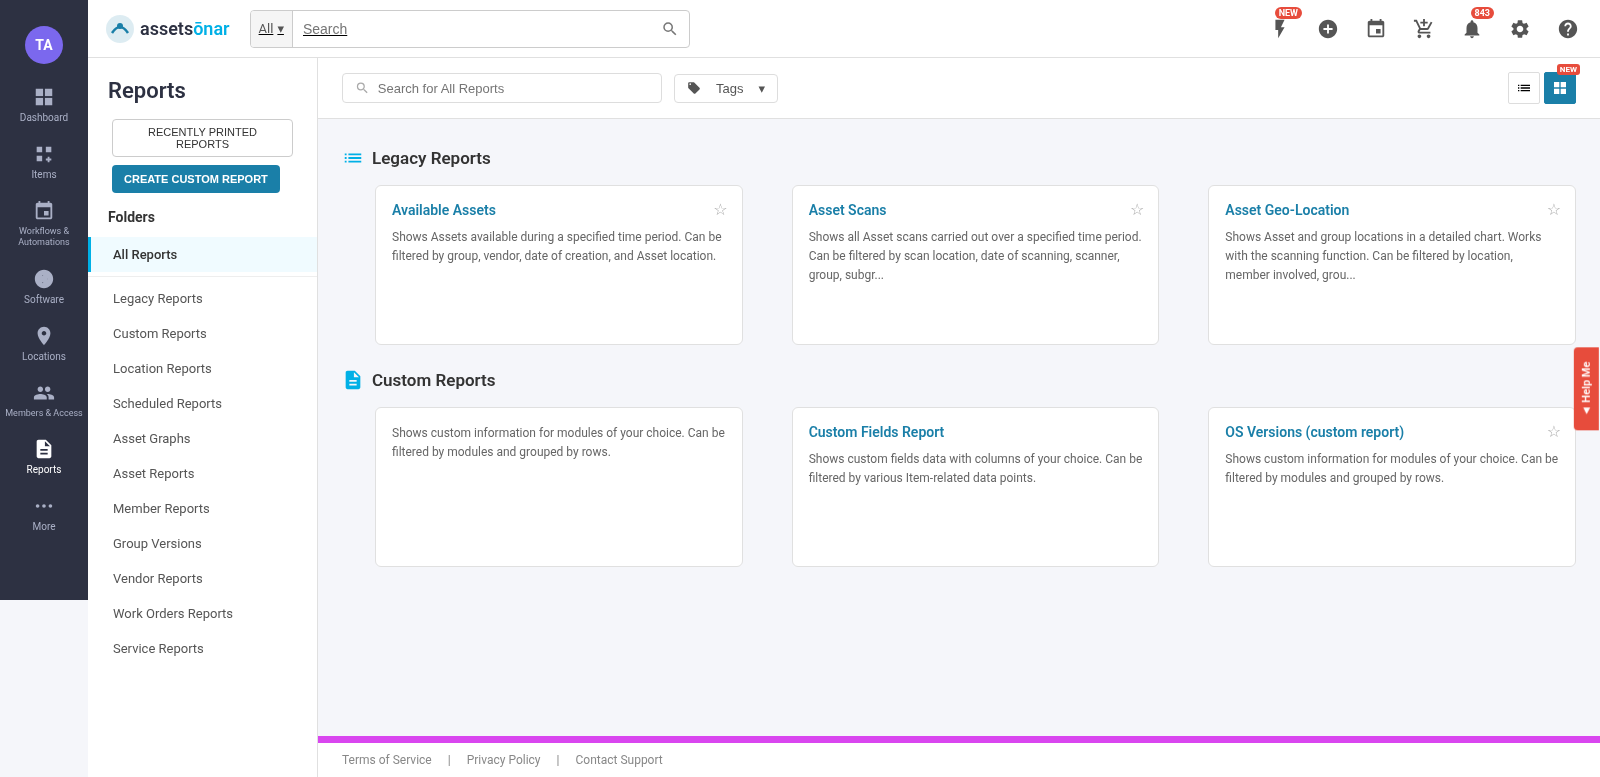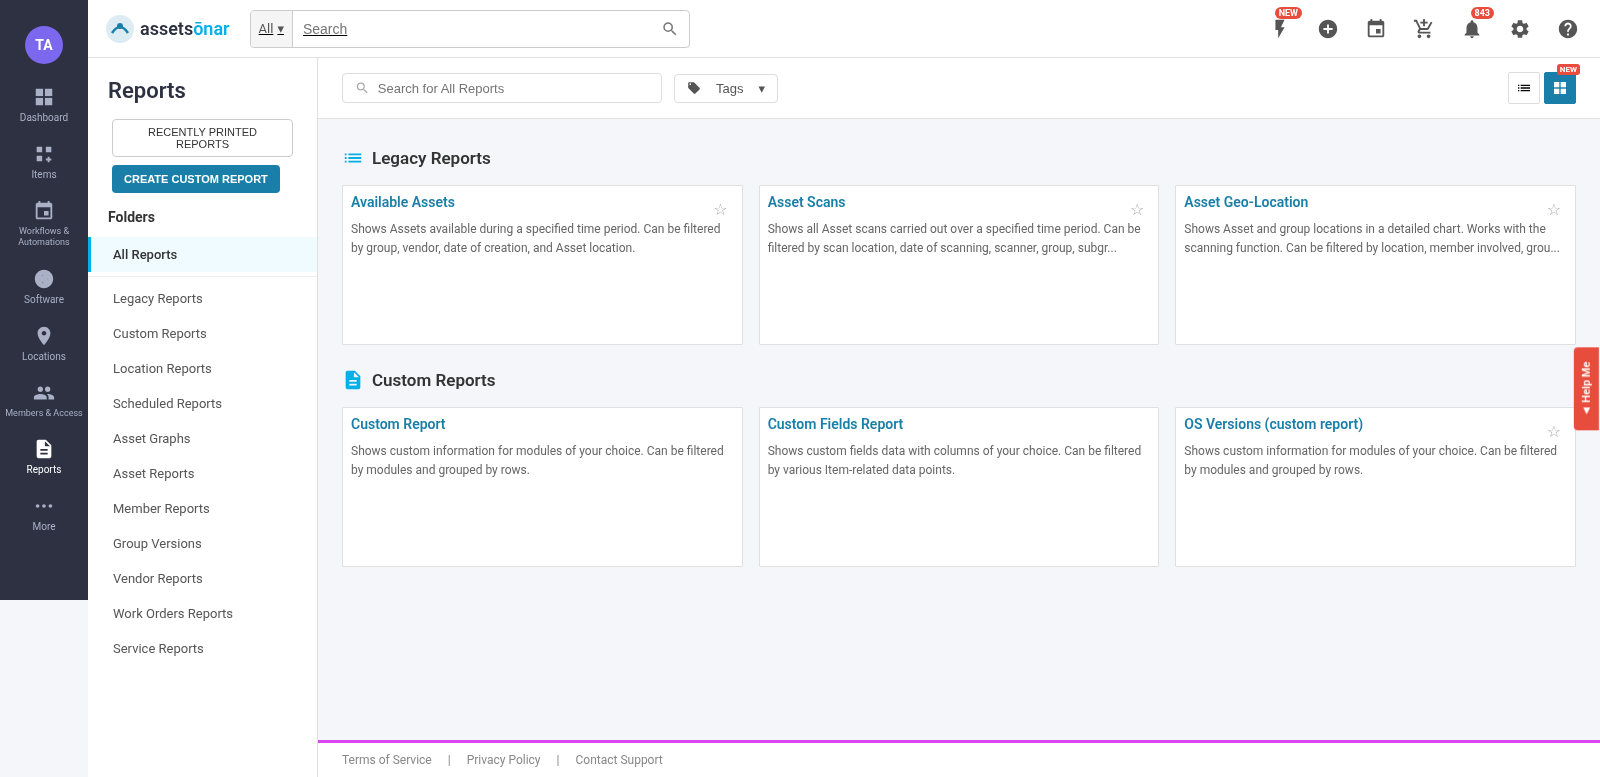--- a/index.html
+++ b/index.html
@@ -183,22 +183,22 @@
     .section-title {
       font-size: 17px; font-weight: 600; color: #333;
     }
     .section-icon {
       width: 22px; height: 22px; display: flex; align-items: center; justify-content: center;
     }
     .cards-grid {
       display: grid; grid-template-columns: repeat(3, 1fr); gap: 16px; margin-bottom: 24px;
     }
     .report-card {
-      background: white; border: 1px solid #e0e0e0; border-radius: 1px;
-      padding: 8px; cursor: pointer; position: relative; min-height: 160px;
+      background: white; border: 1px solid #e0e0e0; border-radius: 6px;
+      padding: 16px; cursor: pointer; position: relative; min-height: 160px; margin-left: 33px;
     }
     .card-title {
       font-size: 14px; font-weight: 600; color: #1a7fa8; margin-bottom: 10px;
     }
     .card-desc {
       font-size: 12px; color: #666; line-height: 1.6;
     }
     .star-icon {
       position: absolute; top: 14px; right: 14px;
       color: #aaa; font-size: 16px; cursor: pointer;
@@ -209,21 +209,21 @@
       position: fixed; right: -28px; top: 50%;
       transform: translateY(-50%) rotate(-90deg);
       background: #e74c3c; color: white; font-size: 11px; font-weight: 600;
       padding: 6px 14px; border-radius: 4px 4px 0 0; cursor: pointer;
       display: flex; align-items: center; gap: 4px; z-index: 100;
       white-space: nowrap;
     }
 
     
     .footer {
-      background: white; border-top: 3px solid #d946ef;
+      background: white; border-top: 7px solid #d946ef;
       padding: 10px 24px; display: flex; align-items: center; justify-content: space-between;
       font-size: 12px; color: #888; flex-shrink: 0;
     }
     .footer-links { display: flex; gap: 16px; }
     .footer-links a { color: #888; text-decoration: none; }
   </style>
 </head>
 <body>
 
 <div class="sidebar">
@@ -464,21 +464,20 @@
           <div class="section-icon">
             <svg width="22" height="22" viewBox="0 0 24 24" fill="#00b0e6">
               <path d="M14 2H6c-1.1 0-2 .9-2 2v16c0 1.1.9 2 2 2h12c1.1 0 2-.9 2-2V8l-6-6zm2 16H8v-2h8v2zm0-4H8v-2h8v2zm-3-5V3.5L18.5 9H13z"></path>
             </svg>
           </div>
           <span class="section-title">Custom Reports</span>
         </div>
 
         <div class="cards-grid">
           <div class="report-card">
-            <div class="card-title">Custom Report</div>
             <div class="card-desc">Shows custom information for modules of your choice. Can be filtered by modules and grouped by rows.</div>
           </div>
           <div class="report-card">
             <div class="card-title">Custom Fields Report</div>
             <div class="card-desc">Shows custom fields data with columns of your choice. Can be filtered by various Item-related data points.</div>
           </div>
           <div class="report-card">
             <div class="card-title">OS Versions (custom report)</div>
             <div class="card-desc">Shows custom information for modules of your choice. Can be filtered by modules and grouped by rows.</div>
             <span class="star-icon">☆</span>

